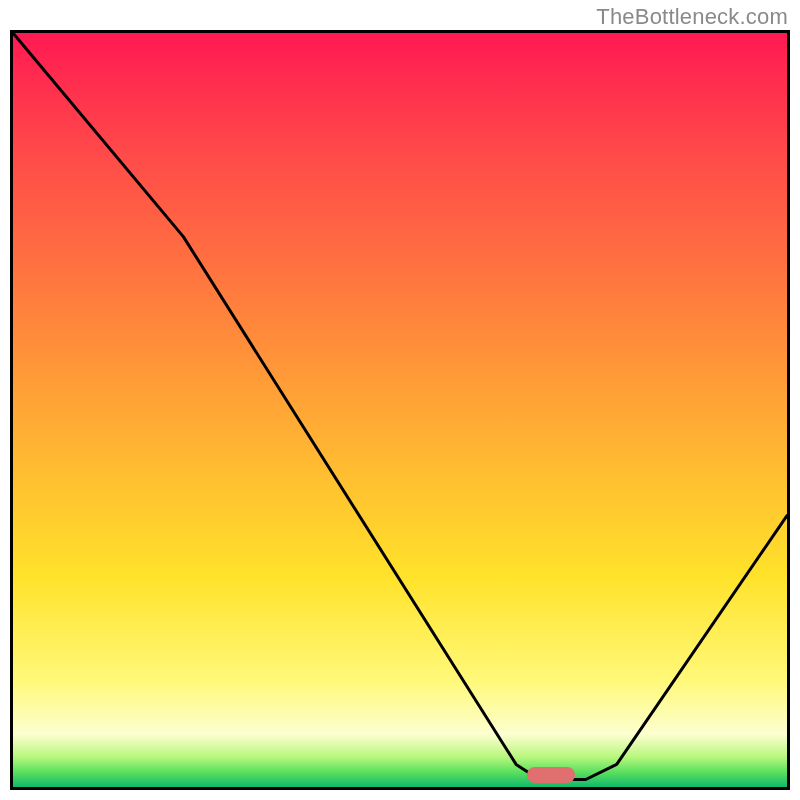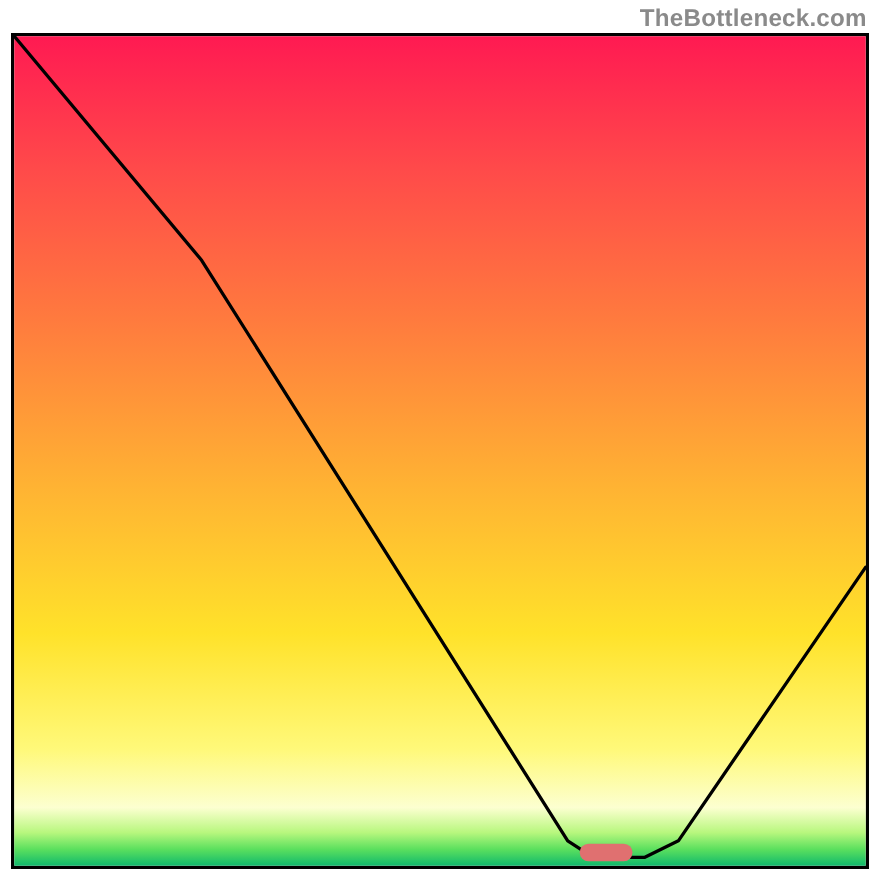--- a/index.html
+++ b/index.html
@@ -39,21 +39,21 @@
       #5ce05e 98%,
       #10b96c 100%
     );
   }
   .attribution {
     position: absolute;
     top: 4px;
     right: 12px;
     font-family: Arial, Helvetica, sans-serif;
     font-size: 22px;
-    font-weight: bold;
+    font-weight: normal;
     color: #8a8a8a;
     letter-spacing: 0.2px;
   }
   .curve-svg {
     position: absolute;
     left: 0;
     top: 0;
     width: 100%;
     height: 100%;
     overflow: visible;

